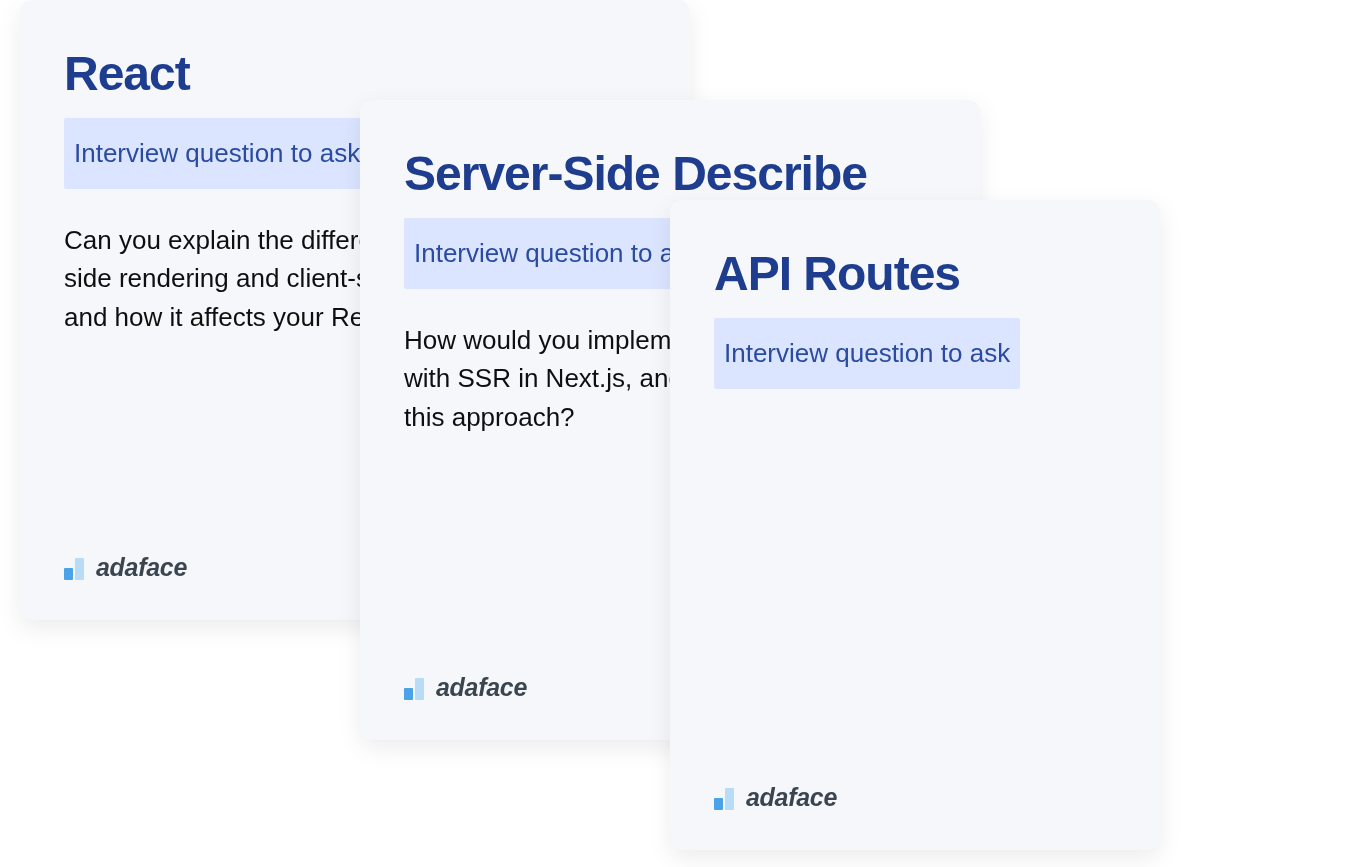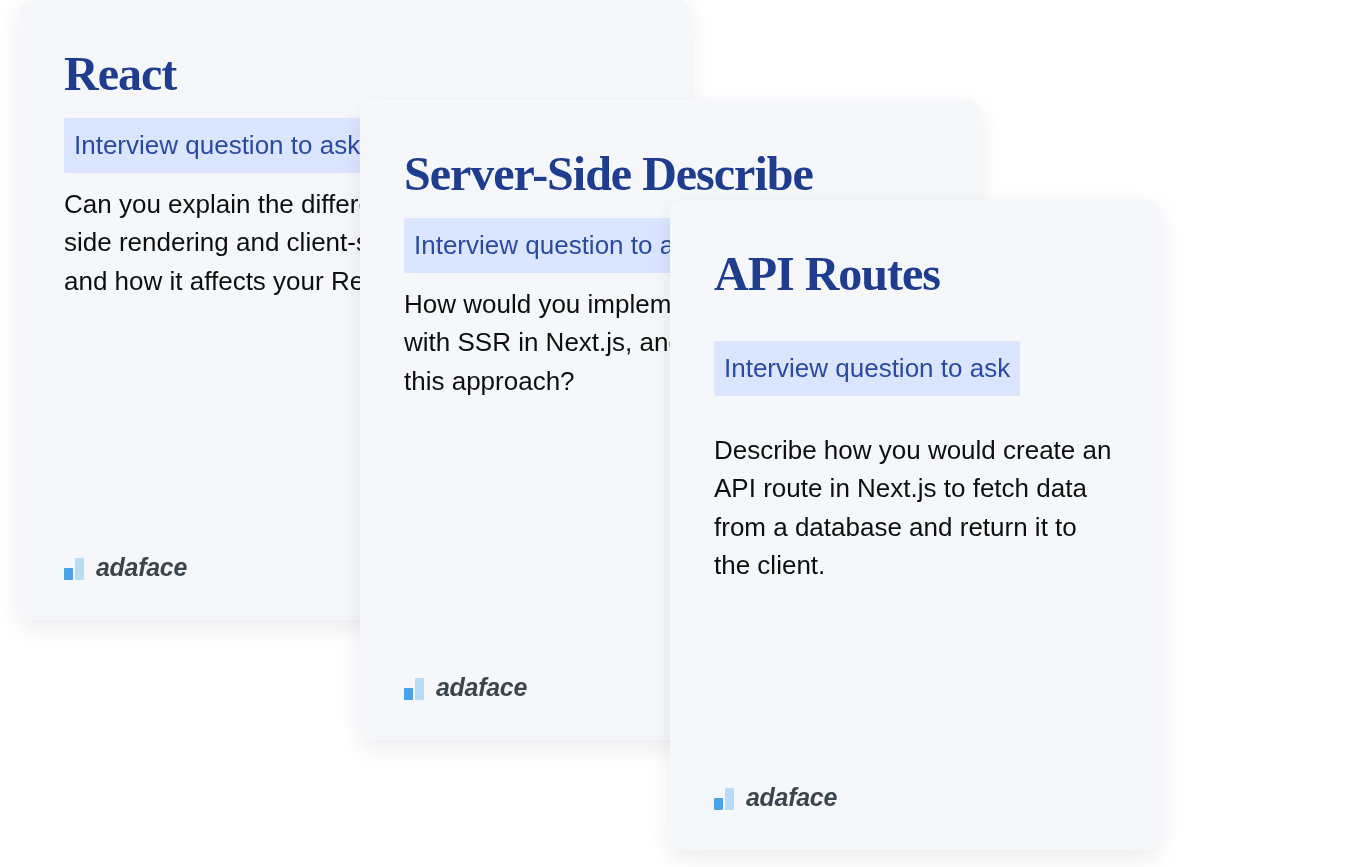--- a/index.html
+++ b/index.html
@@ -33,40 +33,38 @@
       width: 620px;
       height: 640px;
       z-index: 2;
     }
     .card-3 {
       left: 670px;
       top: 200px;
       width: 490px;
       height: 650px;
       z-index: 3;
-      gap: 23px;
     }
     .card-title {
       font-size: 48px;
       font-weight: 800;
       color: #1e3d8f;
       line-height: 1.08;
       margin-bottom: 18px;
       letter-spacing: -1px;
-      font-family: Liberation Serif, serif;
     }
     .subtitle {
       display: inline-block;
       background: #dbe5ff;
       color: #2a4ba0;
       font-size: 26px;
       font-weight: 400;
-      padding: 12px 10px;
+      padding: 20px 10px;
       border-radius: 2px;
-      margin-bottom: 12px;
+      margin-bottom: 32px;
       white-space: nowrap;
     }
     .card-body {
       font-size: 26px;
       color: #0f0f0f;
       line-height: 1.48;
       font-weight: 400;
       flex-grow: 1;
     }
     .brand {
@@ -127,21 +125,20 @@
       <div class="bar1"></div>
       <div class="bar2"></div>
     </div>
     <span class="brand-text">adaface</span>
   </div>
 </div>
 
 <div class="card card-3">
   <h1 class="card-title">API Routes</h1>
   <div><span class="subtitle">Interview question to ask</span></div>
-  <p class="card-body">Describe how you would create an API route in Next.js to fetch data from a database and return it to the client.</p>
   <div class="brand">
     <div class="brand-icon">
       <div class="bar1"></div>
       <div class="bar2"></div>
     </div>
     <span class="brand-text">adaface</span>
   </div>
 </div>
 
 </body></html>

